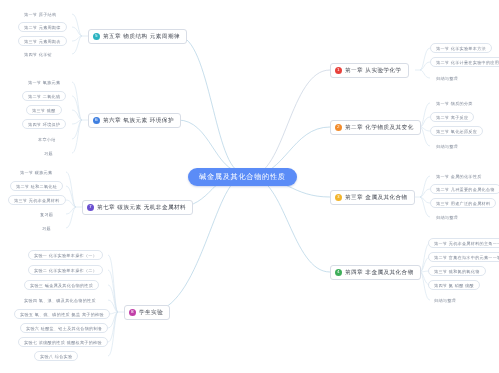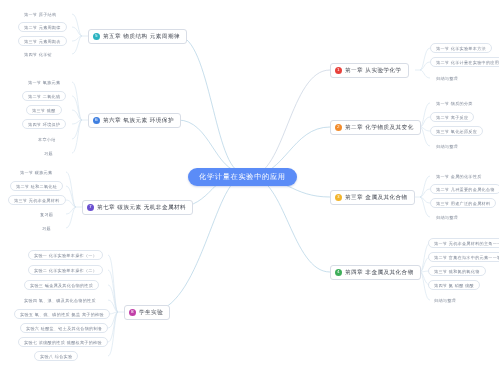--- a/index.html
+++ b/index.html
@@ -95,21 +95,21 @@
       <path d="M88 36 L 82 36 M82 36 C 78 36, 78 14, 72 14 M82 36 C 78 36, 78 27, 72 27 M82 36 C 78 36, 78 41, 72 41 M82 36 C 78 36, 78 54, 72 54"></path>
 
       <path d="M88 120 L 82 120 M82 120 C 78 120, 78 82, 72 82 M82 120 C 78 120, 78 96, 72 96 M82 120 C 78 120, 78 110, 72 110 M82 120 C 78 120, 78 124, 72 124 M82 120 C 78 120, 78 139, 72 139 M82 120 C 78 120, 78 153, 72 153"></path>
 
       <path d="M82 207 L 76 207 M76 207 C 72 207, 72 172, 66 172 M76 207 C 72 207, 72 186, 66 186 M76 207 C 72 207, 72 200, 66 200 M76 207 C 72 207, 72 214, 66 214 M76 207 C 72 207, 72 228, 66 228"></path>
 
       <path d="M124 312 L 118 312 M118 312 C 114 312, 114 255, 108 255 M118 312 C 114 312, 114 270, 108 270 M118 312 C 114 312, 114 285, 108 285 M118 312 C 114 312, 114 300, 108 300 M118 312 C 114 312, 114 314, 108 314 M118 312 C 114 312, 114 328, 108 328 M118 312 C 114 312, 114 342, 108 342 M118 312 C 114 312, 114 356, 108 356"></path>
     </g>
   </svg>
 
-  <div class="root" style="left:188px;top:168px;">化学计量在实验中的应用</div>
+  <div class="root" style="left:188px;top:168px;">碱金属及其化合物的性质</div>
 
   <div class="branch" style="left:330px;top:63px;">
     <span class="num" style="background:#e8413c;">1</span>
     <span class="ttl">第一章  从实验学化学</span>
   </div>
   <div class="leaf" style="left:430px;top:43px;">第一节  化学实验基本方法</div>
   <div class="leaf" style="left:430px;top:57px;">第二节  化学计量在实验中的应用</div>
   <div class="leaf plain" style="left:430px;top:73px;">归纳与整理</div>
 
   <div class="branch" style="left:330px;top:120px;">

